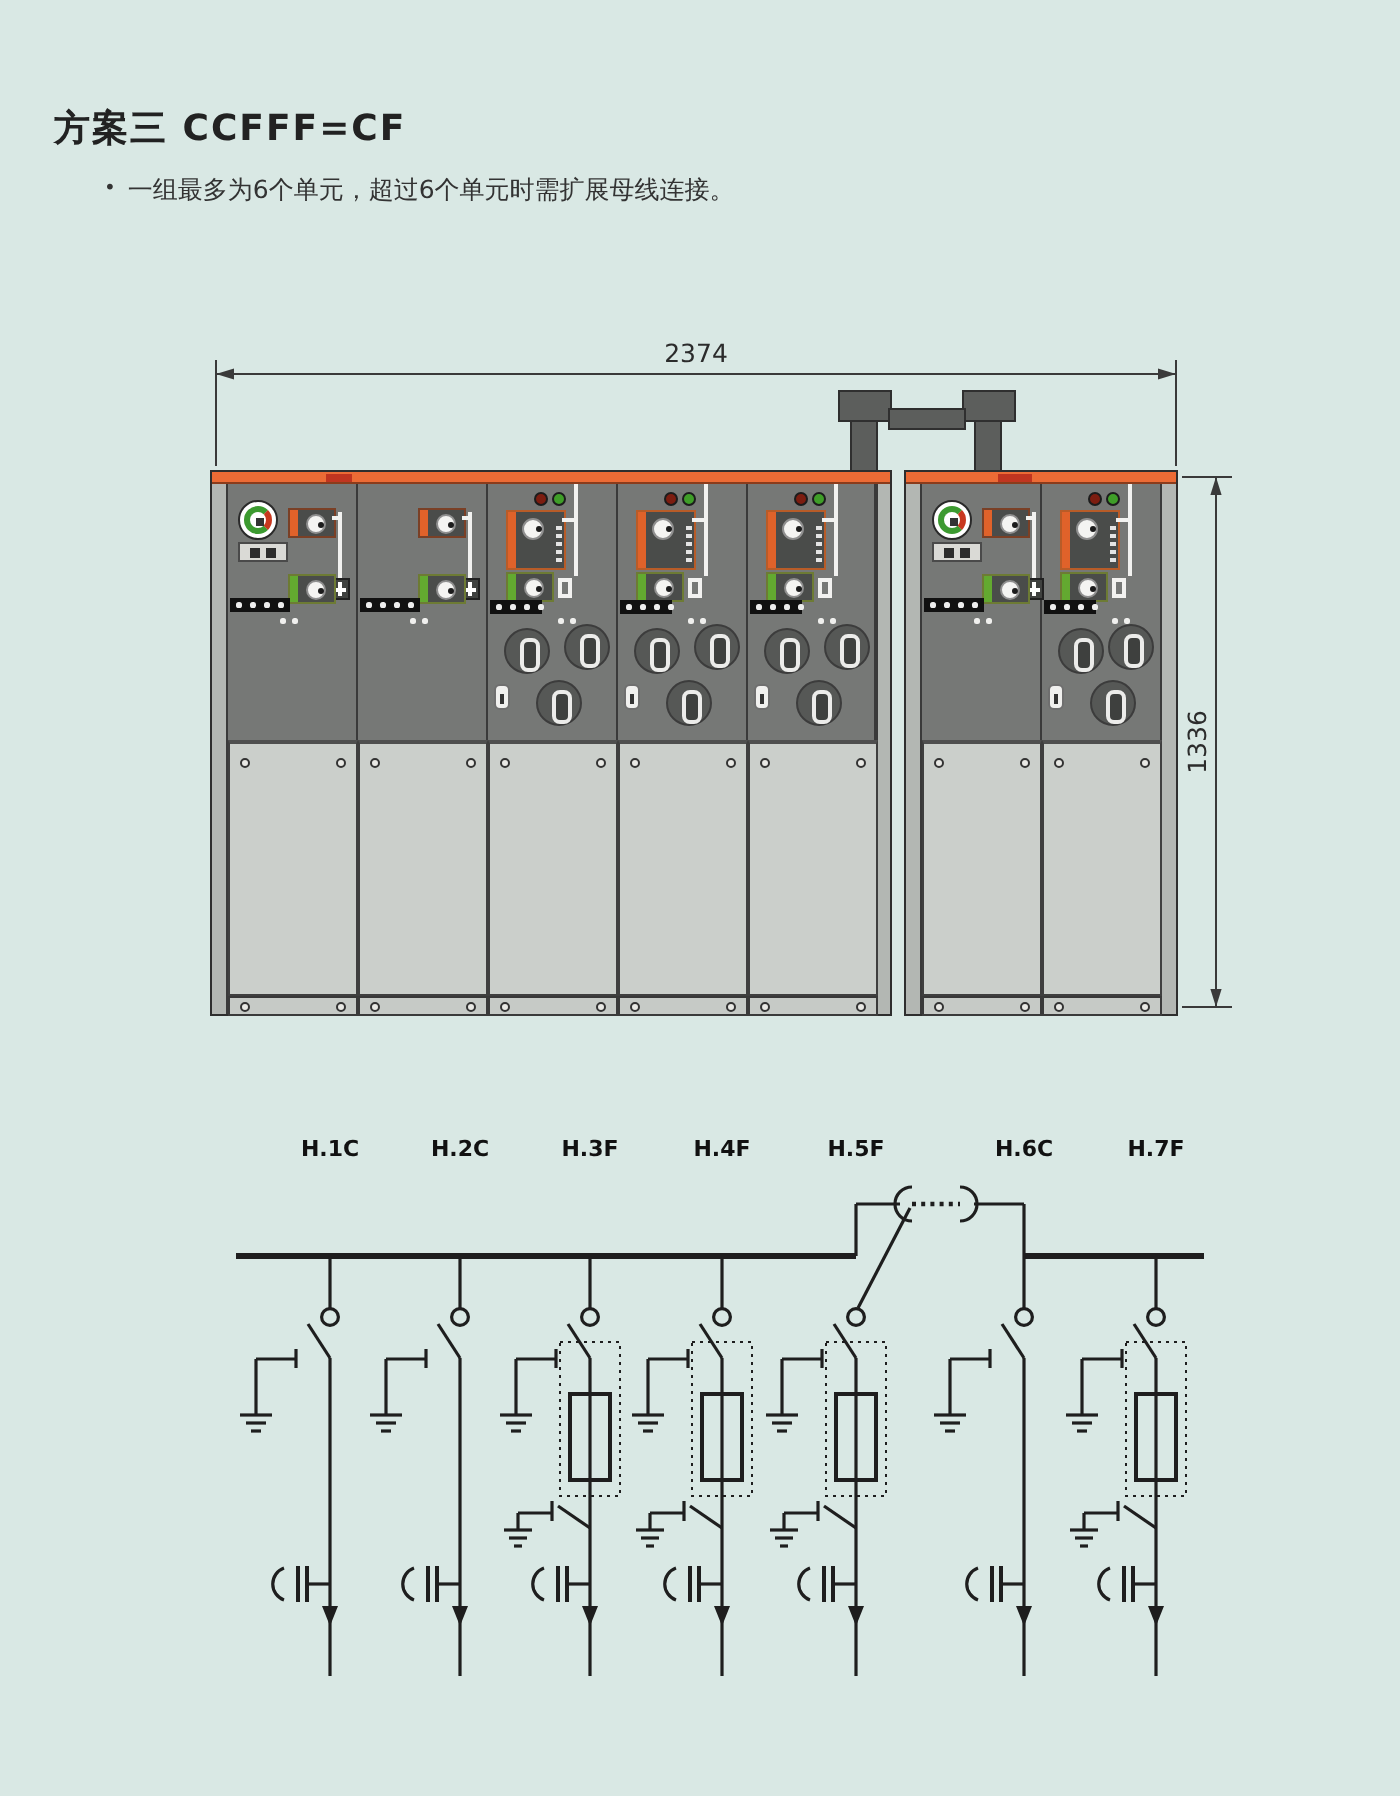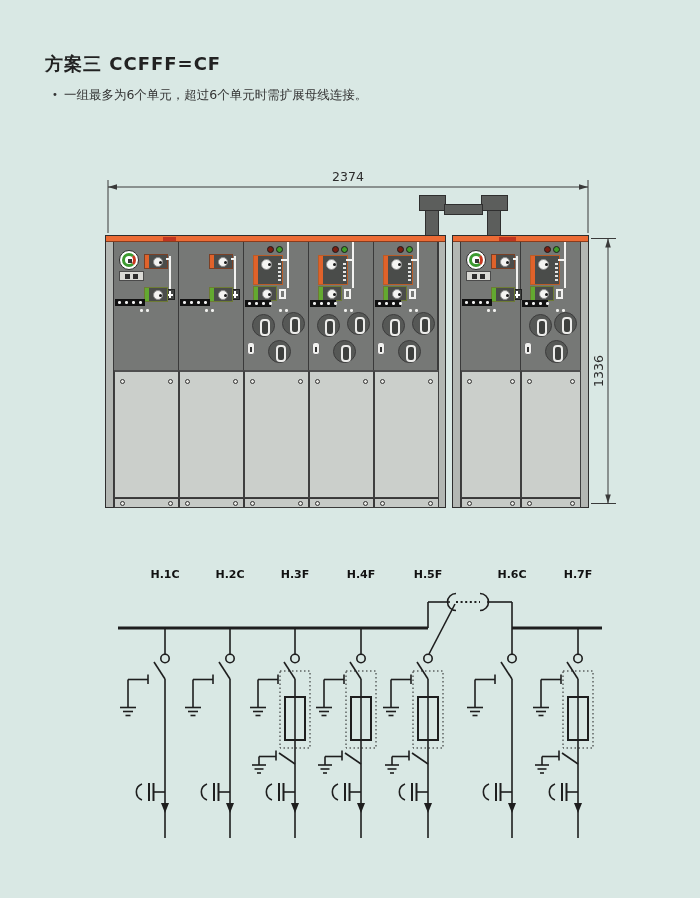--- a/index.html
+++ b/index.html
@@ -4,21 +4,21 @@
 <style>
   html,body{margin:0;padding:0;}
   body{
     width:700px;height:898px;position:relative;overflow:hidden;
     background:#d9e8e4;
     font-family:"DejaVu Sans","Liberation Sans",sans-serif;
     color:#2a2a2a;
   }
   .abs{position:absolute;}
   
-  #title{left:45px;top:52px;font-size:18px;font-weight:bold;letter-spacing:1px;color:#222;}
+  #title{left:27px;top:52px;font-size:18px;font-weight:bold;letter-spacing:1px;color:#222;}
   #bullet{left:52px;top:87px;font-size:12.5px;color:#333;display:flex;align-items:flex-start;}
   #bullet .mk{margin-right:6px;font-size:10px;line-height:16px;}
   
   .cab{position:absolute;background:#767876;border:1px solid #2e2e2e;box-sizing:border-box;}
   .orange{position:absolute;left:0;right:0;top:0;height:6px;background:#ec6b35;border-bottom:1px solid #8a3c1c;box-sizing:border-box;}
   .badge{position:absolute;top:1px;height:4px;background:#c03520;}
   .side{position:absolute;top:6px;bottom:0;width:8px;background:#b3b7b3;box-sizing:border-box;}
   .side.l{left:0;border-right:1px solid #3a3a3a;}
   .side.r{right:0;border-left:1px solid #3a3a3a;}
   .unit{position:absolute;top:6px;width:65px;}

